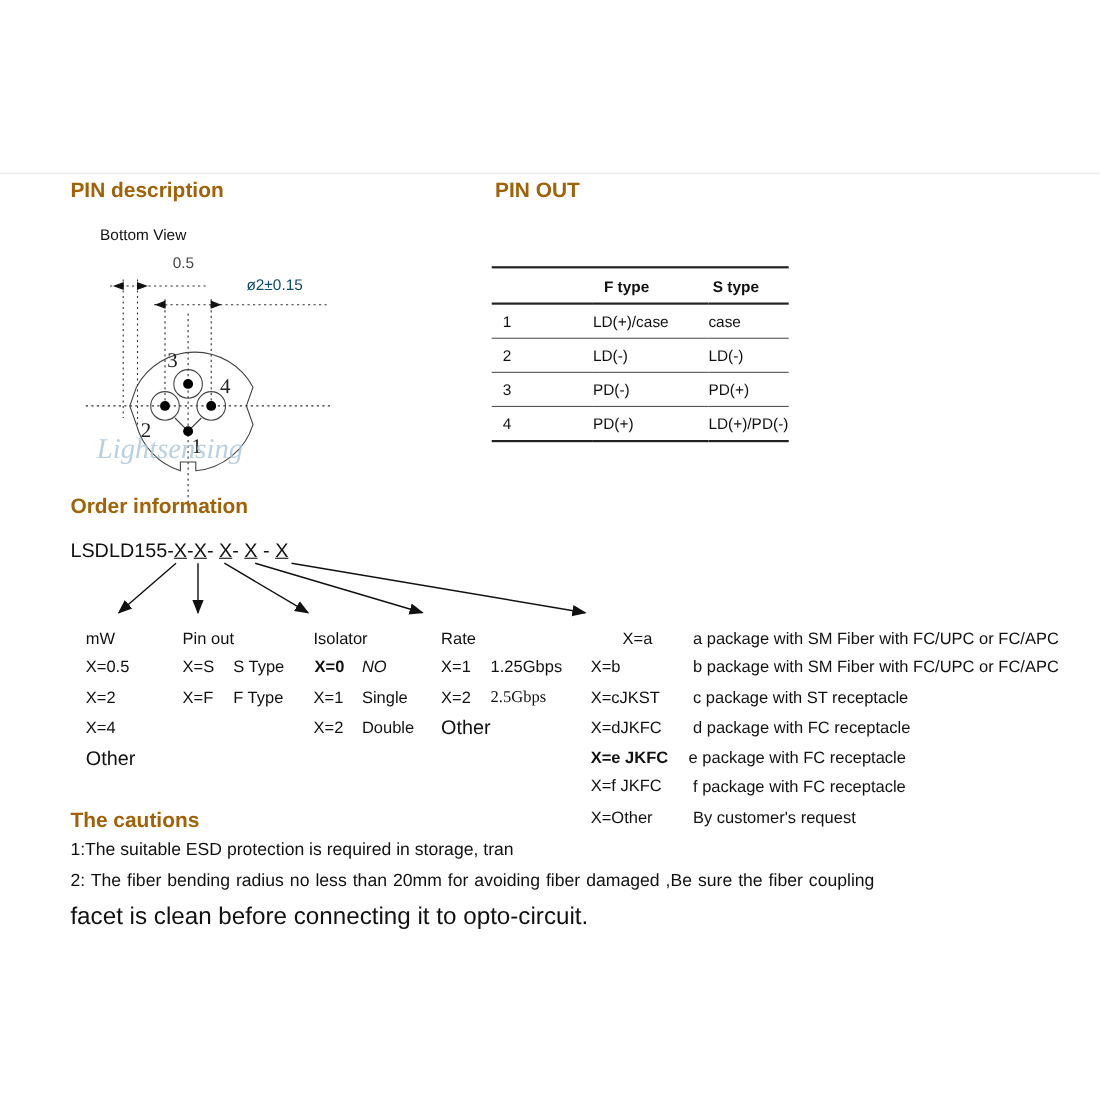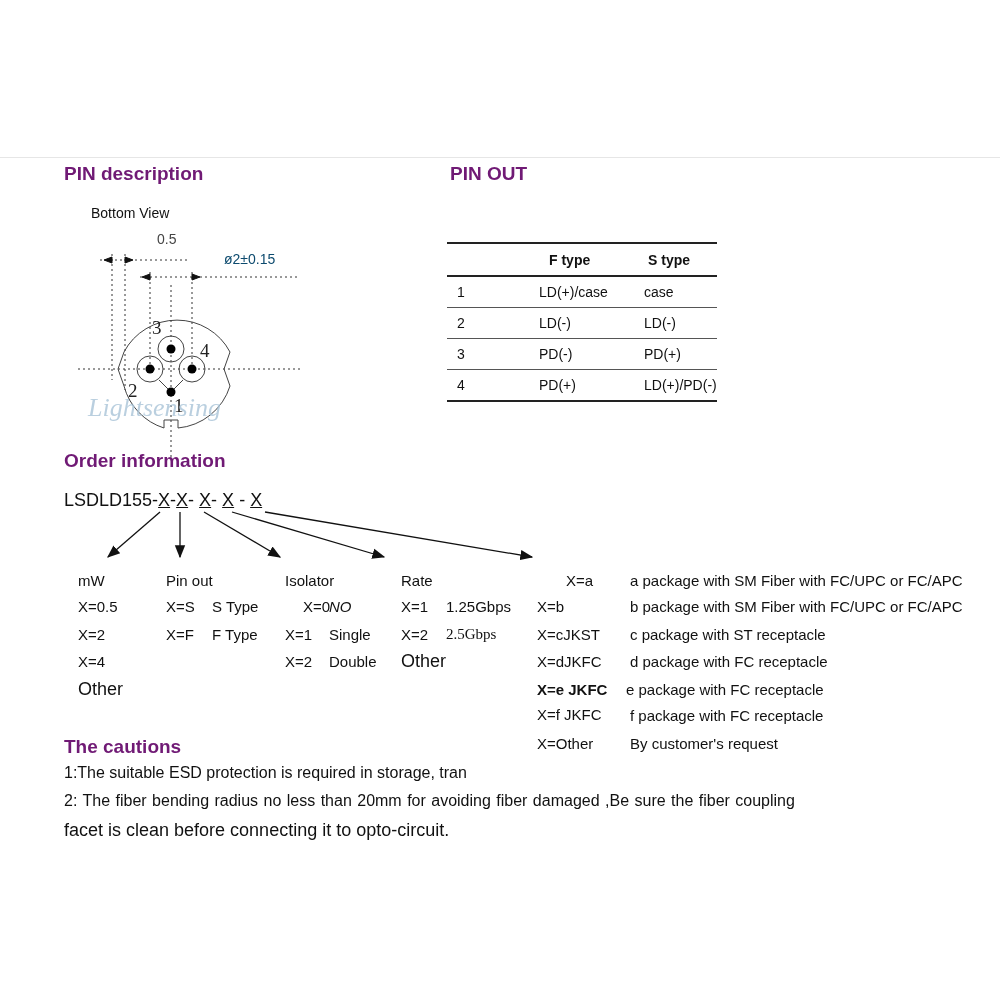--- a/index.html
+++ b/index.html
@@ -1,20 +1,20 @@
 <!DOCTYPE html>
 <html><head>
 <meta charset="utf-8">
 <style>
   html, body { margin:0; padding:0; background:#fff; }
   body { width:1000px; height:1000px; position:relative; overflow:hidden;
          font-family:"Liberation Sans", sans-serif; color:#111; }
   .abs { position:absolute; }
   .rule { left:0; top:157px; width:1000px; height:1px; background:#e6e6e6; }
-  .h { color:#701a75; font-weight:bold; font-size:19px; white-space:nowrap; }
+  .h { color:#a16207; font-weight:bold; font-size:19px; white-space:nowrap; }
   .t { font-size:15px; white-space:nowrap; }
   .sm { font-size:14px; white-space:nowrap; }
   table.pin { border-collapse:collapse; font-size:14px; }
   table.pin td, table.pin th { padding:0; height:30px; text-align:left; }
   table.pin th { font-weight:bold; }
   .u { text-decoration:underline; }
 </style>
 </head>
 <body>
 
@@ -118,21 +118,21 @@
 <div class="abs t" style="left:78px;top:653px;">X=4</div>
 <div class="abs" style="left:78px;top:679px;font-size:18px;">Other</div>
 
 <div class="abs t" style="left:166px;top:572px;">Pin out</div>
 <div class="abs t" style="left:166px;top:598px;">X=S</div>
 <div class="abs t" style="left:212px;top:598px;">S Type</div>
 <div class="abs t" style="left:166px;top:626px;">X=F</div>
 <div class="abs t" style="left:212px;top:626px;">F Type</div>
 
 <div class="abs t" style="left:285px;top:572px;">Isolator</div>
-<div class="abs t" style="left:303px;top:598px;">X=0</div>
+<div class="abs t" style="left:286px;top:598px;font-weight:bold;">X=0</div>
 <div class="abs t" style="left:329px;top:598px;font-style:italic;">NO</div>
 <div class="abs t" style="left:285px;top:626px;">X=1</div>
 <div class="abs t" style="left:329px;top:626px;">Single</div>
 <div class="abs t" style="left:285px;top:653px;">X=2</div>
 <div class="abs t" style="left:329px;top:653px;">Double</div>
 
 <div class="abs t" style="left:401px;top:572px;">Rate</div>
 <div class="abs t" style="left:401px;top:598px;">X=1</div>
 <div class="abs t" style="left:446px;top:598px;">1.25Gbps</div>
 <div class="abs t" style="left:401px;top:626px;">X=2</div>
@@ -150,13 +150,13 @@
 <div class="abs t" style="left:537px;top:681px;font-weight:bold;">X=e JKFC</div>
 <div class="abs t" style="left:626px;top:681px;">e package with FC receptacle</div>
 <div class="abs t" style="left:537px;top:706px;">X=f JKFC</div>
 <div class="abs t" style="left:630px;top:707px;">f package with FC receptacle</div>
 <div class="abs t" style="left:537px;top:735px;">X=Other</div>
 <div class="abs t" style="left:630px;top:735px;">By customer's request</div>
 
 <div class="abs h" style="left:64px;top:736px;">The cautions</div>
 <div class="abs" style="left:64px;top:764px;font-size:16px;white-space:nowrap;">1:The suitable ESD protection is required in storage, tran</div>
 <div class="abs" style="left:64px;top:792px;font-size:16px;white-space:nowrap;word-spacing:1px;">2: The fiber bending radius no less than 20mm for avoiding fiber damaged ,Be sure the fiber coupling</div>
-<div class="abs" style="left:64px;top:820px;font-size:18px;white-space:nowrap;">facet is clean before connecting it to opto-circuit.</div>
+<div class="abs" style="left:64px;top:820px;font-size:22px;white-space:nowrap;">facet is clean before connecting it to opto-circuit.</div>
 
 </body></html>

